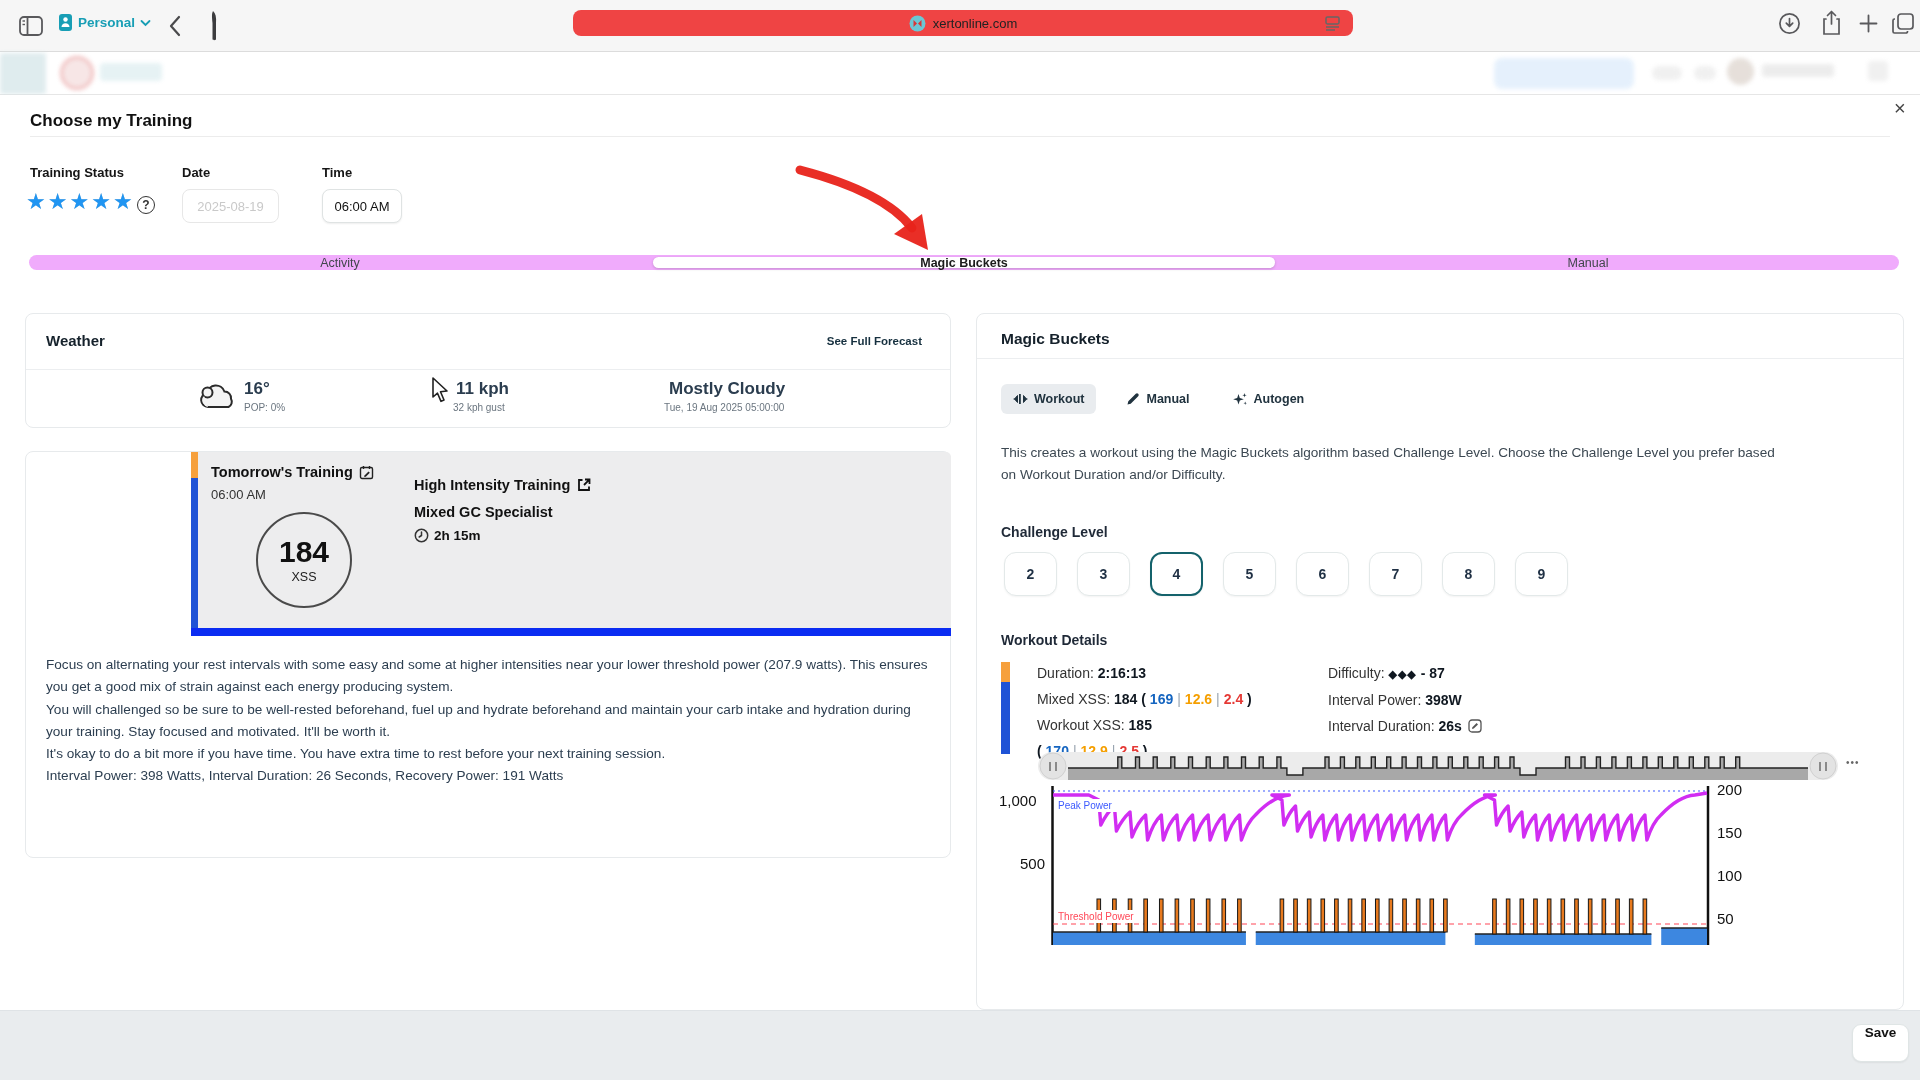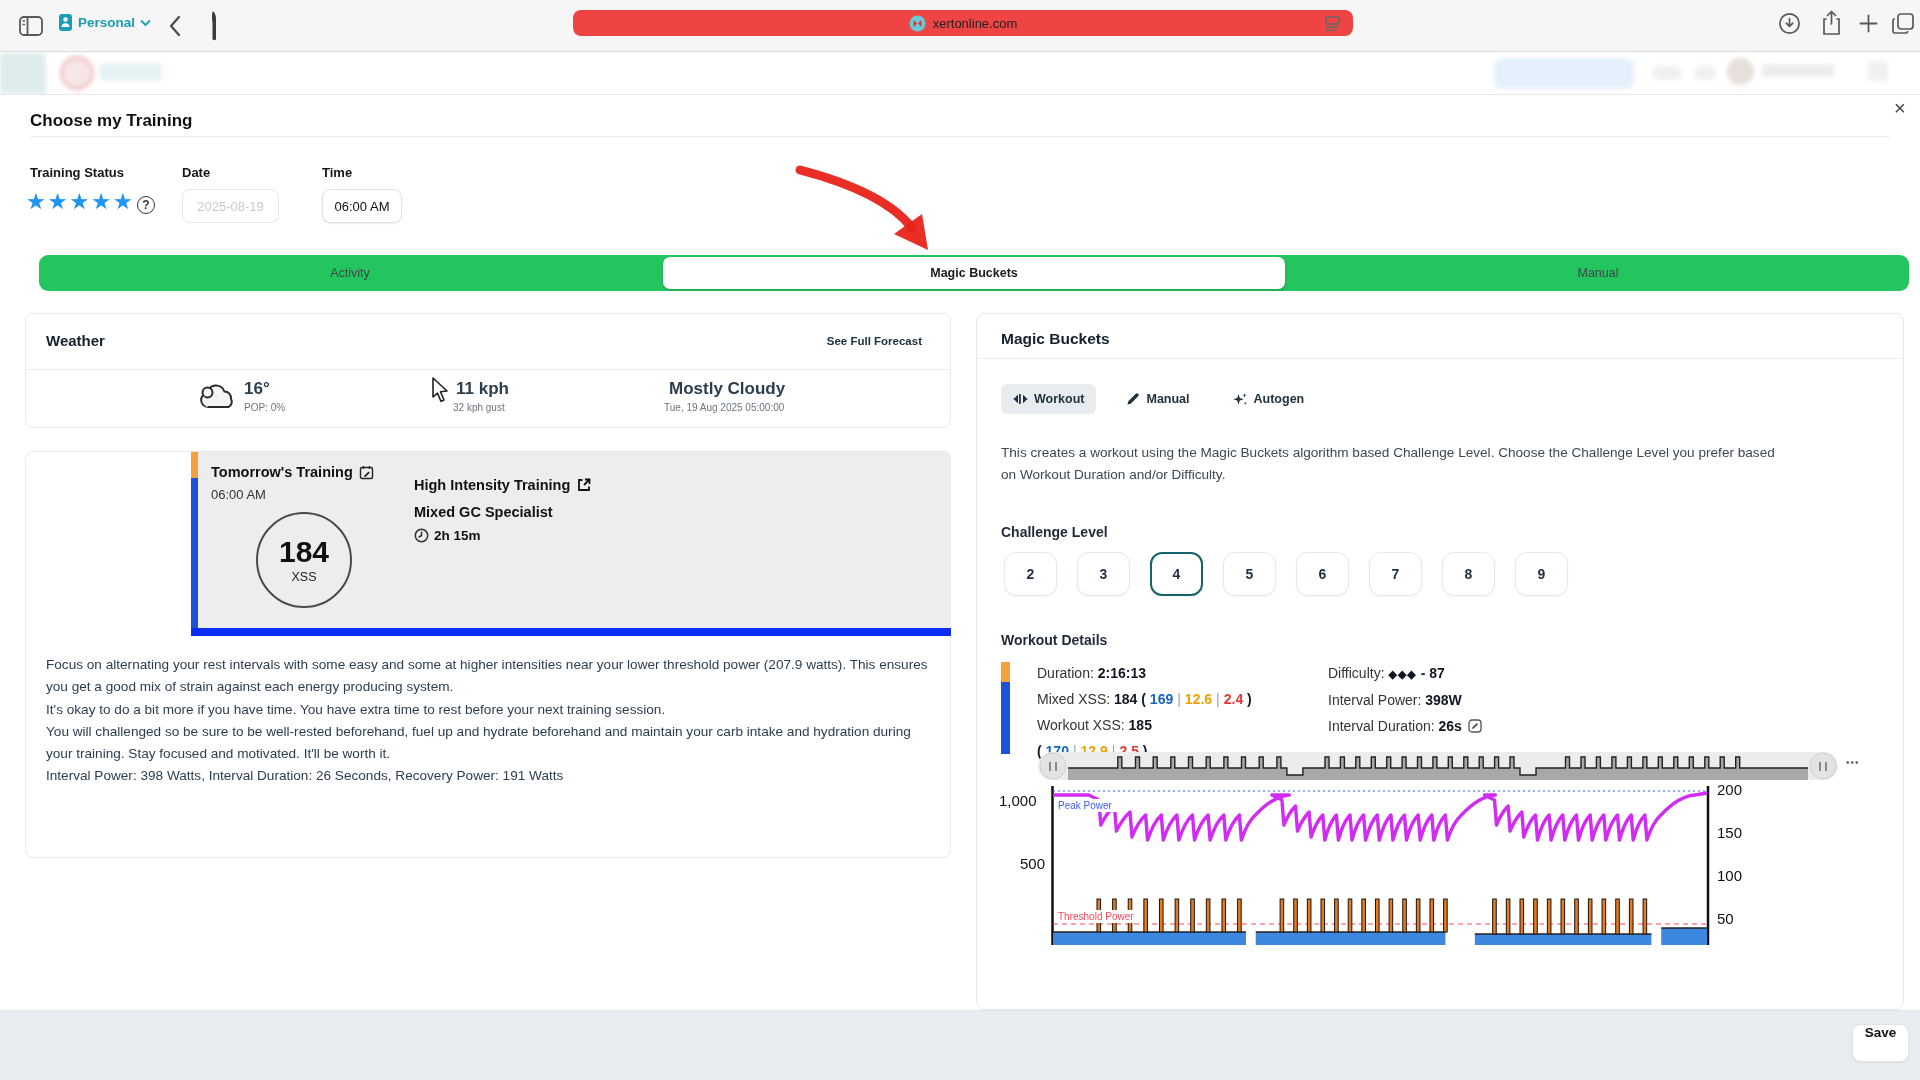--- a/index.html
+++ b/index.html
@@ -25,21 +25,21 @@
   .inputbox { height:34px; border:1px solid #e7e7e7; border-radius:8px; background:#fff; font-size:13px;
               text-align:center; font-family:"Liberation Sans", sans-serif; color:#111; }
   input::placeholder { color:#c9c9c9; }
   .stars { position:relative; font-size:22px; line-height:22px; letter-spacing:2px; }
   .stars .bg { color:#c9ced2; }
   .stars .fg { position:absolute; left:0; top:0; overflow:hidden; white-space:nowrap; color:#2095f2; }
   .helpc { width:18px; height:18px; border:1.6px solid #333; border-radius:50%; font-size:12px; font-weight:bold;
            color:#333; display:flex; align-items:center; justify-content:center; }
 
   
-  .segbar { left:39px; top:255px; width:1870px; height:36px; background:#22c55e; border-radius:9px; display:flex; }
+  .segbar { left:29px; top:255px; width:1870px; height:15px; background:#f0abfc; border-radius:9px; display:flex; }
   .seg-tab { flex:1; display:flex; align-items:center; justify-content:center; font-size:12.5px; color:#41464b; cursor:pointer; }
   .seg-tab.active { background:#fff; border-radius:7px; margin:2px; box-shadow:0 1px 3px rgba(0,0,0,.18); font-weight:bold; color:#1b1b1b; }
 
   .card { position:absolute; background:#fff; border:1px solid #e7eaec; border-radius:8px; }
   .cardhead { font-size:15px; font-weight:bold; color:#15212b; }
   .divline { position:absolute; left:0; width:100%; height:1px; background:#eceef0; }
 
   .wval { font-size:17px; font-weight:bold; color:#2b3d4f; }
   .wsub { font-size:10px; color:#6b7680; }
 
@@ -231,22 +231,22 @@
           <svg width="15" height="15" viewBox="0 0 15 15">
               <circle cx="7.5" cy="7.5" r="6.2" fill="none" stroke="#333" stroke-width="1.5"></circle>
               <path d="M7.5 4 L7.5 7.5 L5.2 9" fill="none" stroke="#333" stroke-width="1.5" stroke-linecap="round"></path>
             </svg>
           <span style="font-size:13.5px;font-weight:bold;color:#111">2h 15m</span>
         </div>
       </div>
 
       <div class="abs para" style="left:20px;top:202px;width:892px">
         <div>Focus on alternating your rest intervals with some easy and some at higher intensities near your lower threshold power (207.9 watts). This ensures you get a good mix of strain against each energy producing system.</div>
+        <div>You will challenged so be sure to be well-rested beforehand, fuel up and hydrate beforehand and maintain your carb intake and hydration during your training. Stay focused and motivated. It'll be worth it.</div>
         <div>It's okay to do a bit more if you have time. You have extra time to rest before your next training session.</div>
-        <div>You will challenged so be sure to be well-rested beforehand, fuel up and hydrate beforehand and maintain your carb intake and hydration during your training. Stay focused and motivated. It'll be worth it.</div>
         <div>Interval Power: 398 Watts, Interval Duration: 26 Seconds, Recovery Power: 191 Watts</div>
       </div>
     </div>
 
     <div class="card" style="left:976px;top:218px;width:928px;height:697px;overflow:hidden">
       <div class="abs cardhead" style="left:24px;top:16px;font-size:15.5px">Magic Buckets</div>
       <div class="divline" style="top:44px"></div>
 
       <div class="abs" style="left:24px;top:70px;display:flex;gap:18px">
         <div class="modebtn active">

